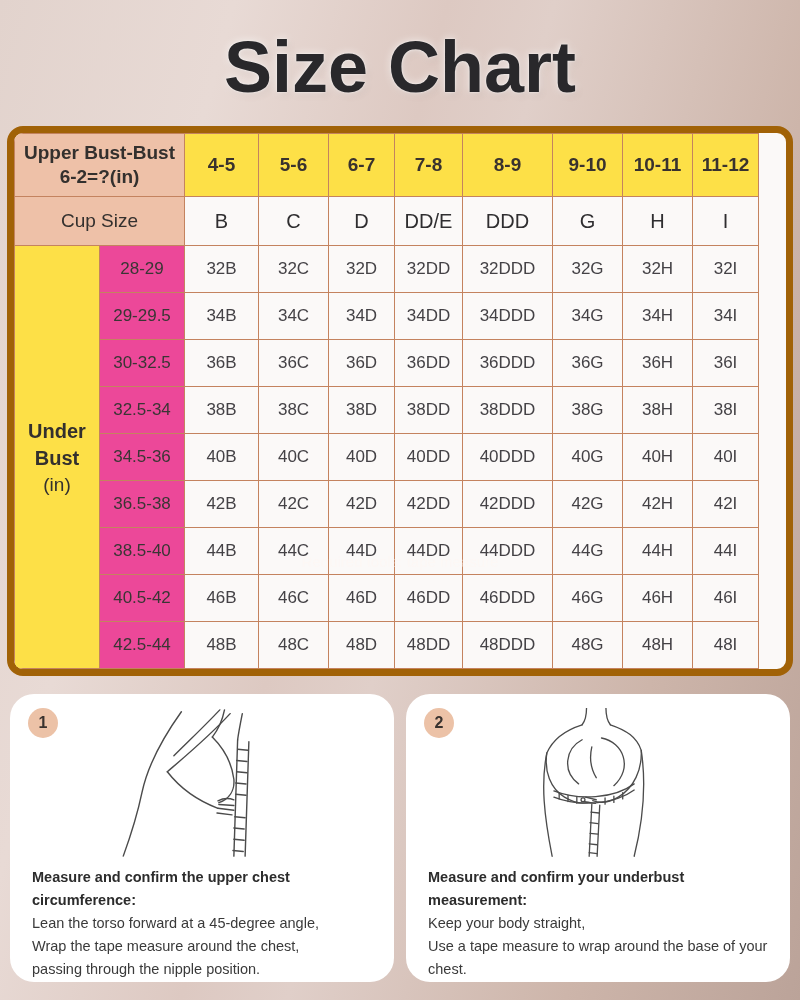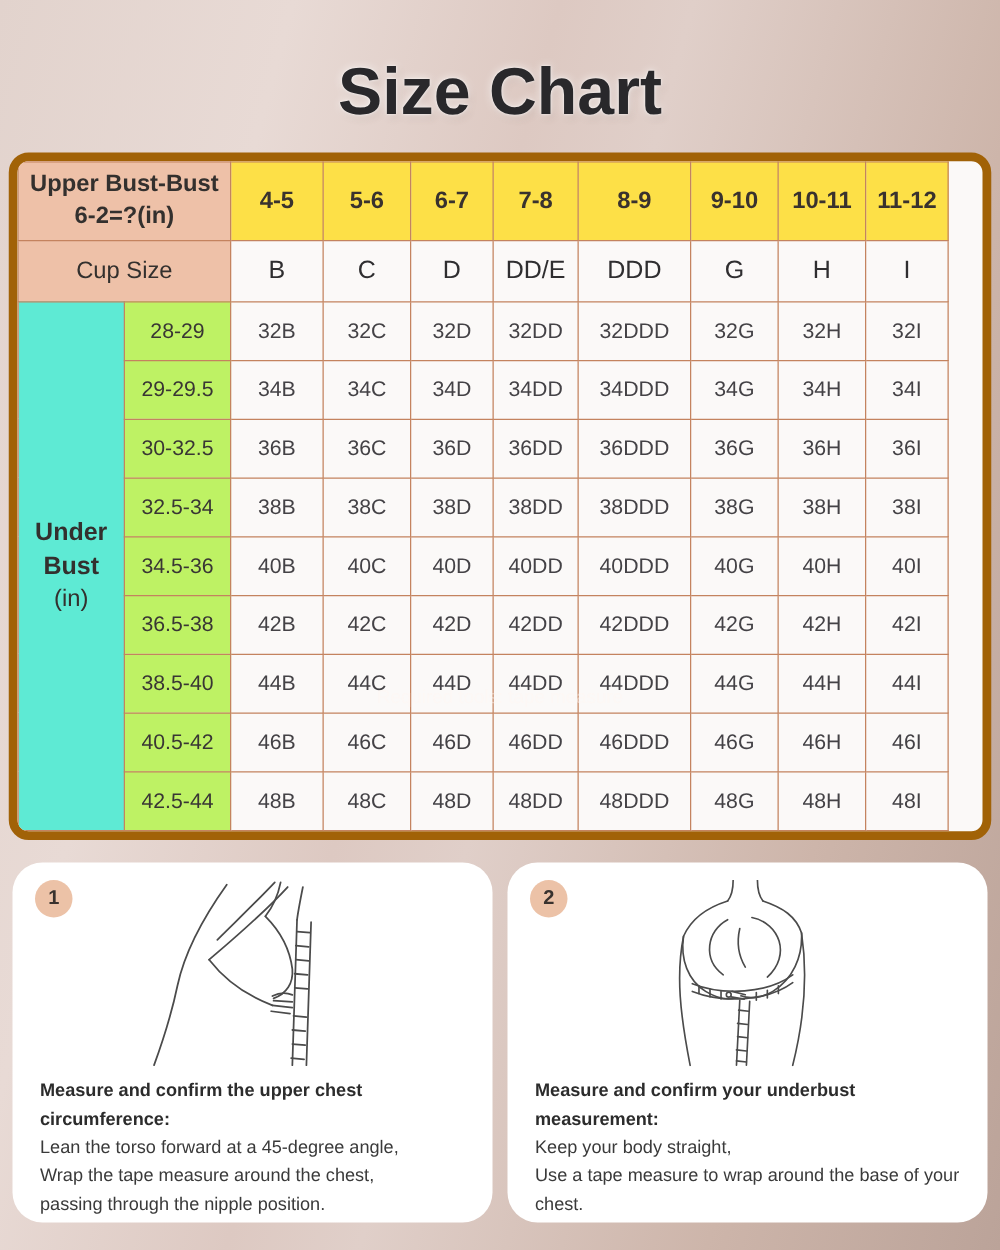--- a/index.html
+++ b/index.html
@@ -6,22 +6,22 @@
   html,body { width:800px; }
   body{
     width:800px; height:1000px; overflow:hidden;
     font-family:"Liberation Sans", sans-serif;
     background:linear-gradient(105deg,#e2d3cd 0%,#e8dad5 22%,#ddc9c2 42%,#e0cfc9 52%,#cdb5aa 78%,#bba399 100%);
   }
   .page{ width:800px; height:1000px; position:relative; }
 
   
   .title{
-    padding-top:42px; text-align:center;
-    font-size:53px; font-weight:bold; line-height:1.2;
+    padding-top:24px; text-align:center;
+    font-size:72px; font-weight:bold; line-height:1.2;
     color:#29282b; letter-spacing:0;
     text-shadow:0 0 2px rgba(255,255,255,.85), 0 0 8px rgba(255,255,255,.75), 2px 3px 6px rgba(120,90,80,.18);
   }
 
   
   .table-wrap{
     position:relative; width:786px; margin:16px auto 0;
     border-radius:16px; overflow:hidden;
     border:7px solid #a16207;
     background:#fbf9f8;
@@ -31,24 +31,24 @@
     border:1px solid #c4835f; text-align:center; vertical-align:middle;
     padding:0; color:#3a3736;
   }
   tr.r1{ height:63px; } tr.r2{ height:49px; }
   tbody tr{ height:47px; }
   .corner{ background:#eec1a8; font-size:19px; font-weight:bold; line-height:1.3; color:#33302e; }
   .corner span{ display:block; }
   .hnum{ background:#fde047; font-size:19px; font-weight:bold; color:#39322e; }
   .cuplabel{ background:#eec1a8; font-size:19px; font-weight:normal; color:#33302e; }
   .cup{ background:#fbf9f8; font-size:20px; color:#2f2e30; }
-  .ubcell{ background:#5eead4; font-size:20px; font-weight:bold; color:#33302e; line-height:1.35; padding:0 6px; }
+  .ubcell{ background:#fde047; font-size:20px; font-weight:bold; color:#33302e; line-height:1.35; padding:0 6px; }
   .ubb{ display:block; }
   .ubu{ display:block; font-weight:400; font-size:19px; }
-  .band{ background:#bef264; font-size:17px; font-weight:400; color:#393634; }
+  .band{ background:#ec4899; font-size:17px; font-weight:400; color:#393634; }
   .cell{ background:#fbf9f8; font-size:17px; color:#444246; }
 
   .watermark{
     position:absolute; left:0; right:0; top:402px;
     text-align:center; pointer-events:none;
   }
   .wm1{ font-size:42px; font-weight:bold; letter-spacing:1px; color:rgba(255,247,242,.55); }
   .wm2{ margin-top:18px; font-size:15px; color:rgba(255,247,242,.45); }
 
   

